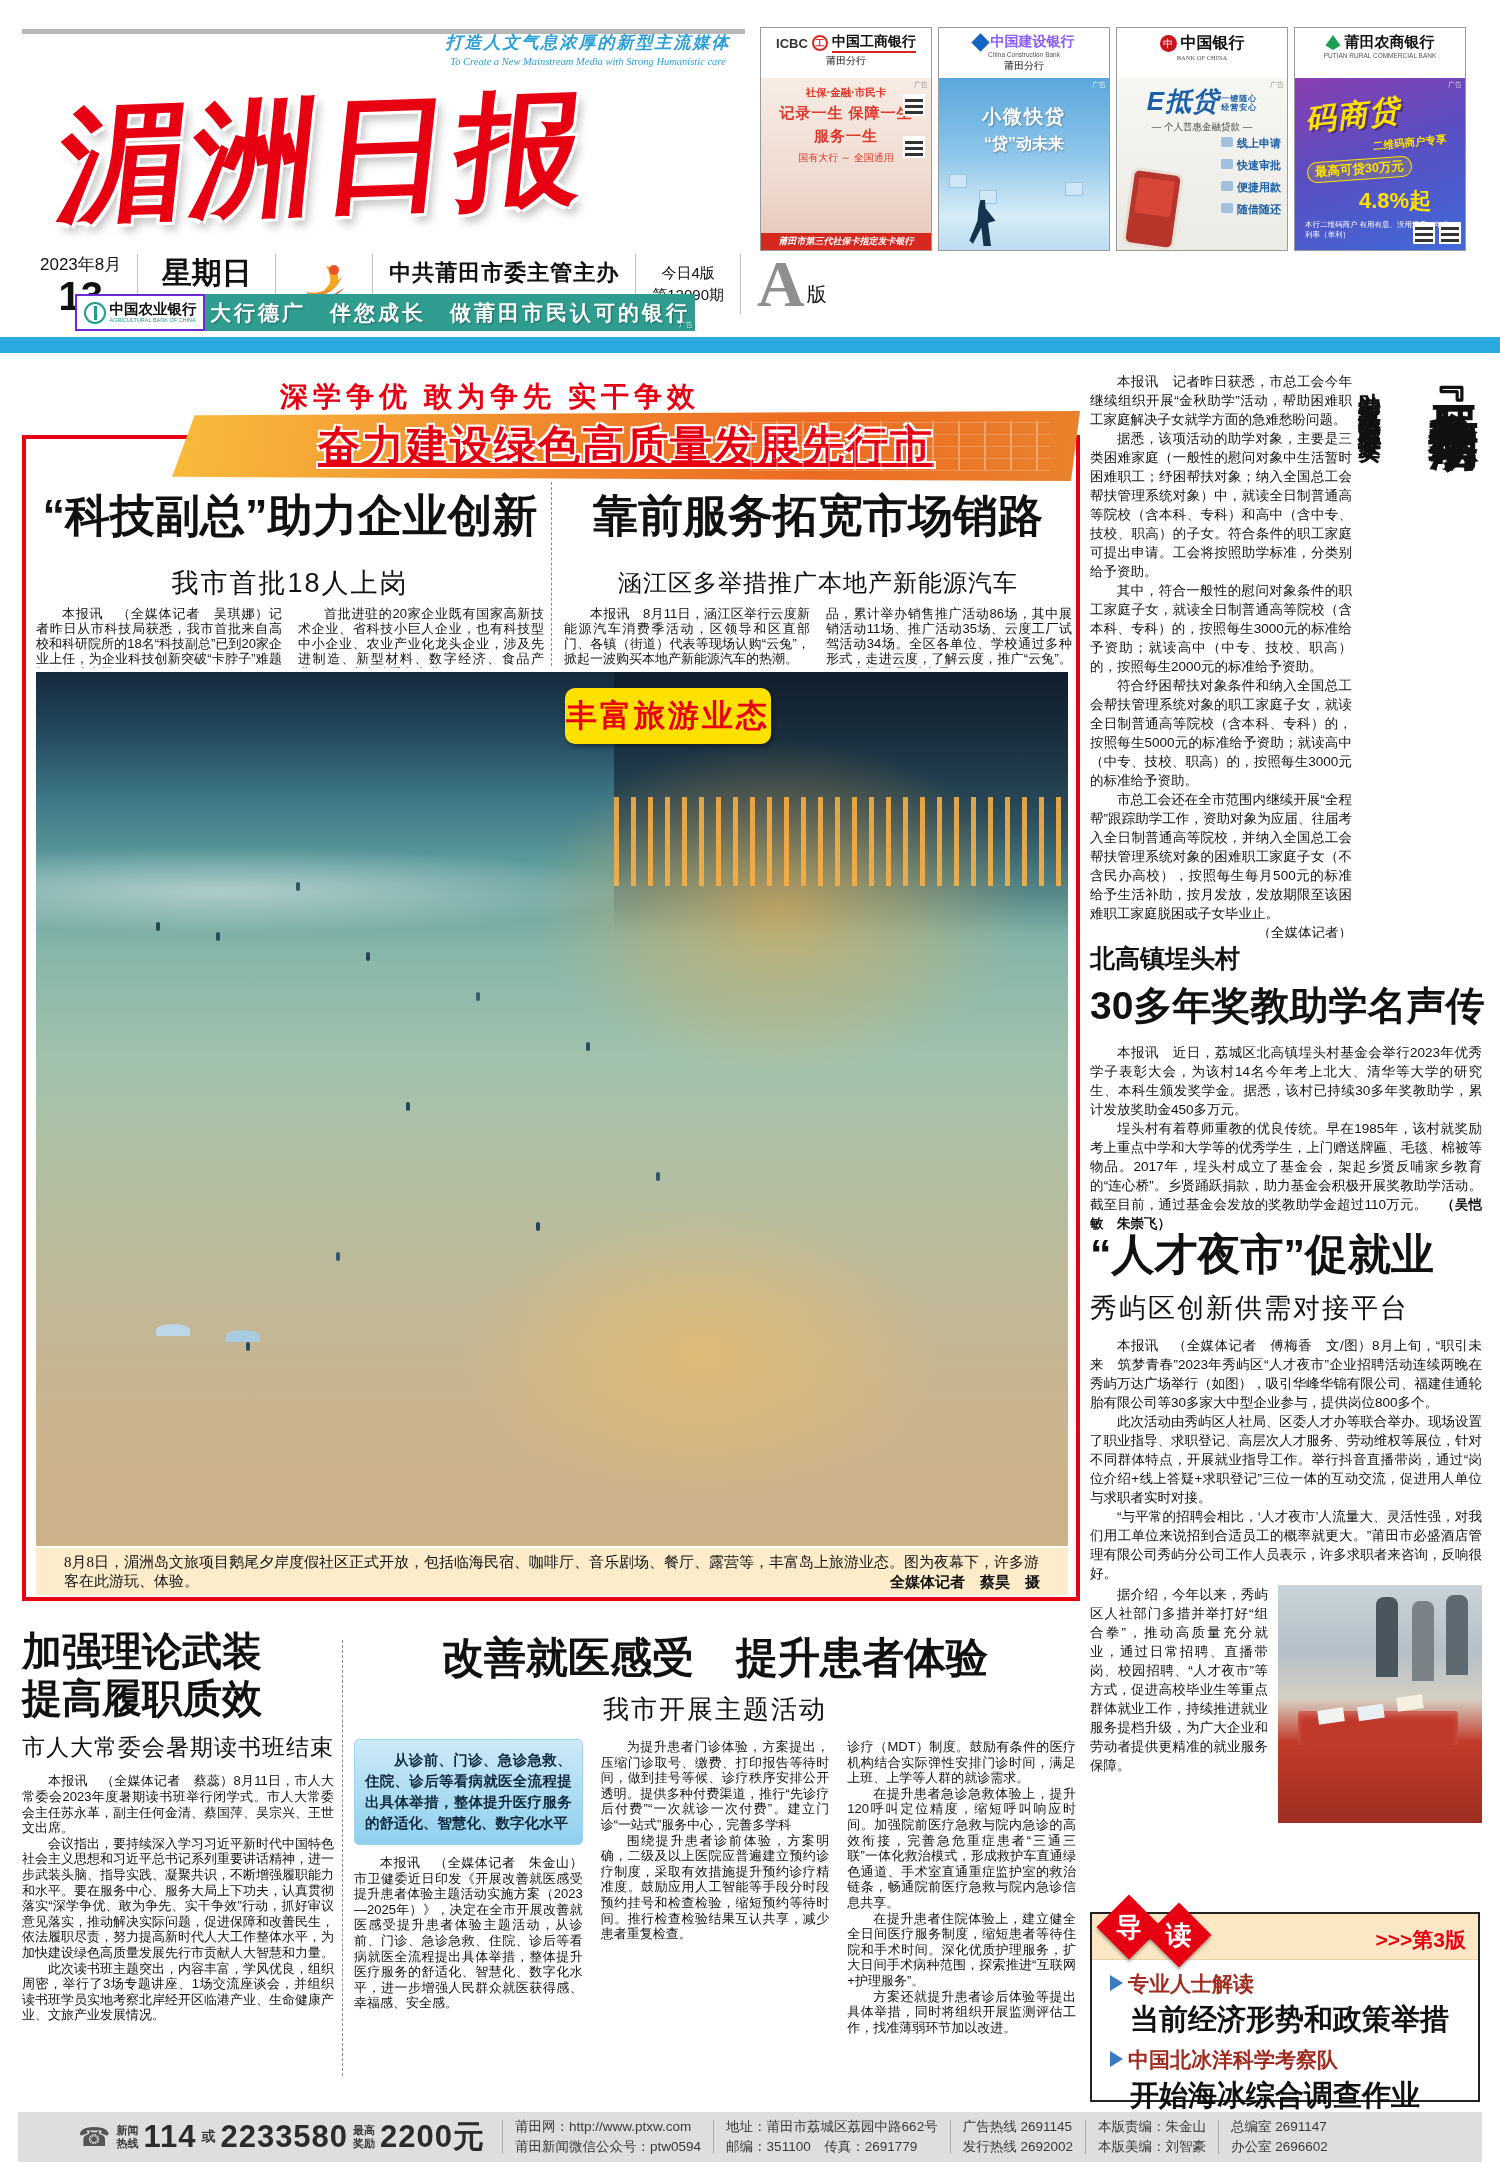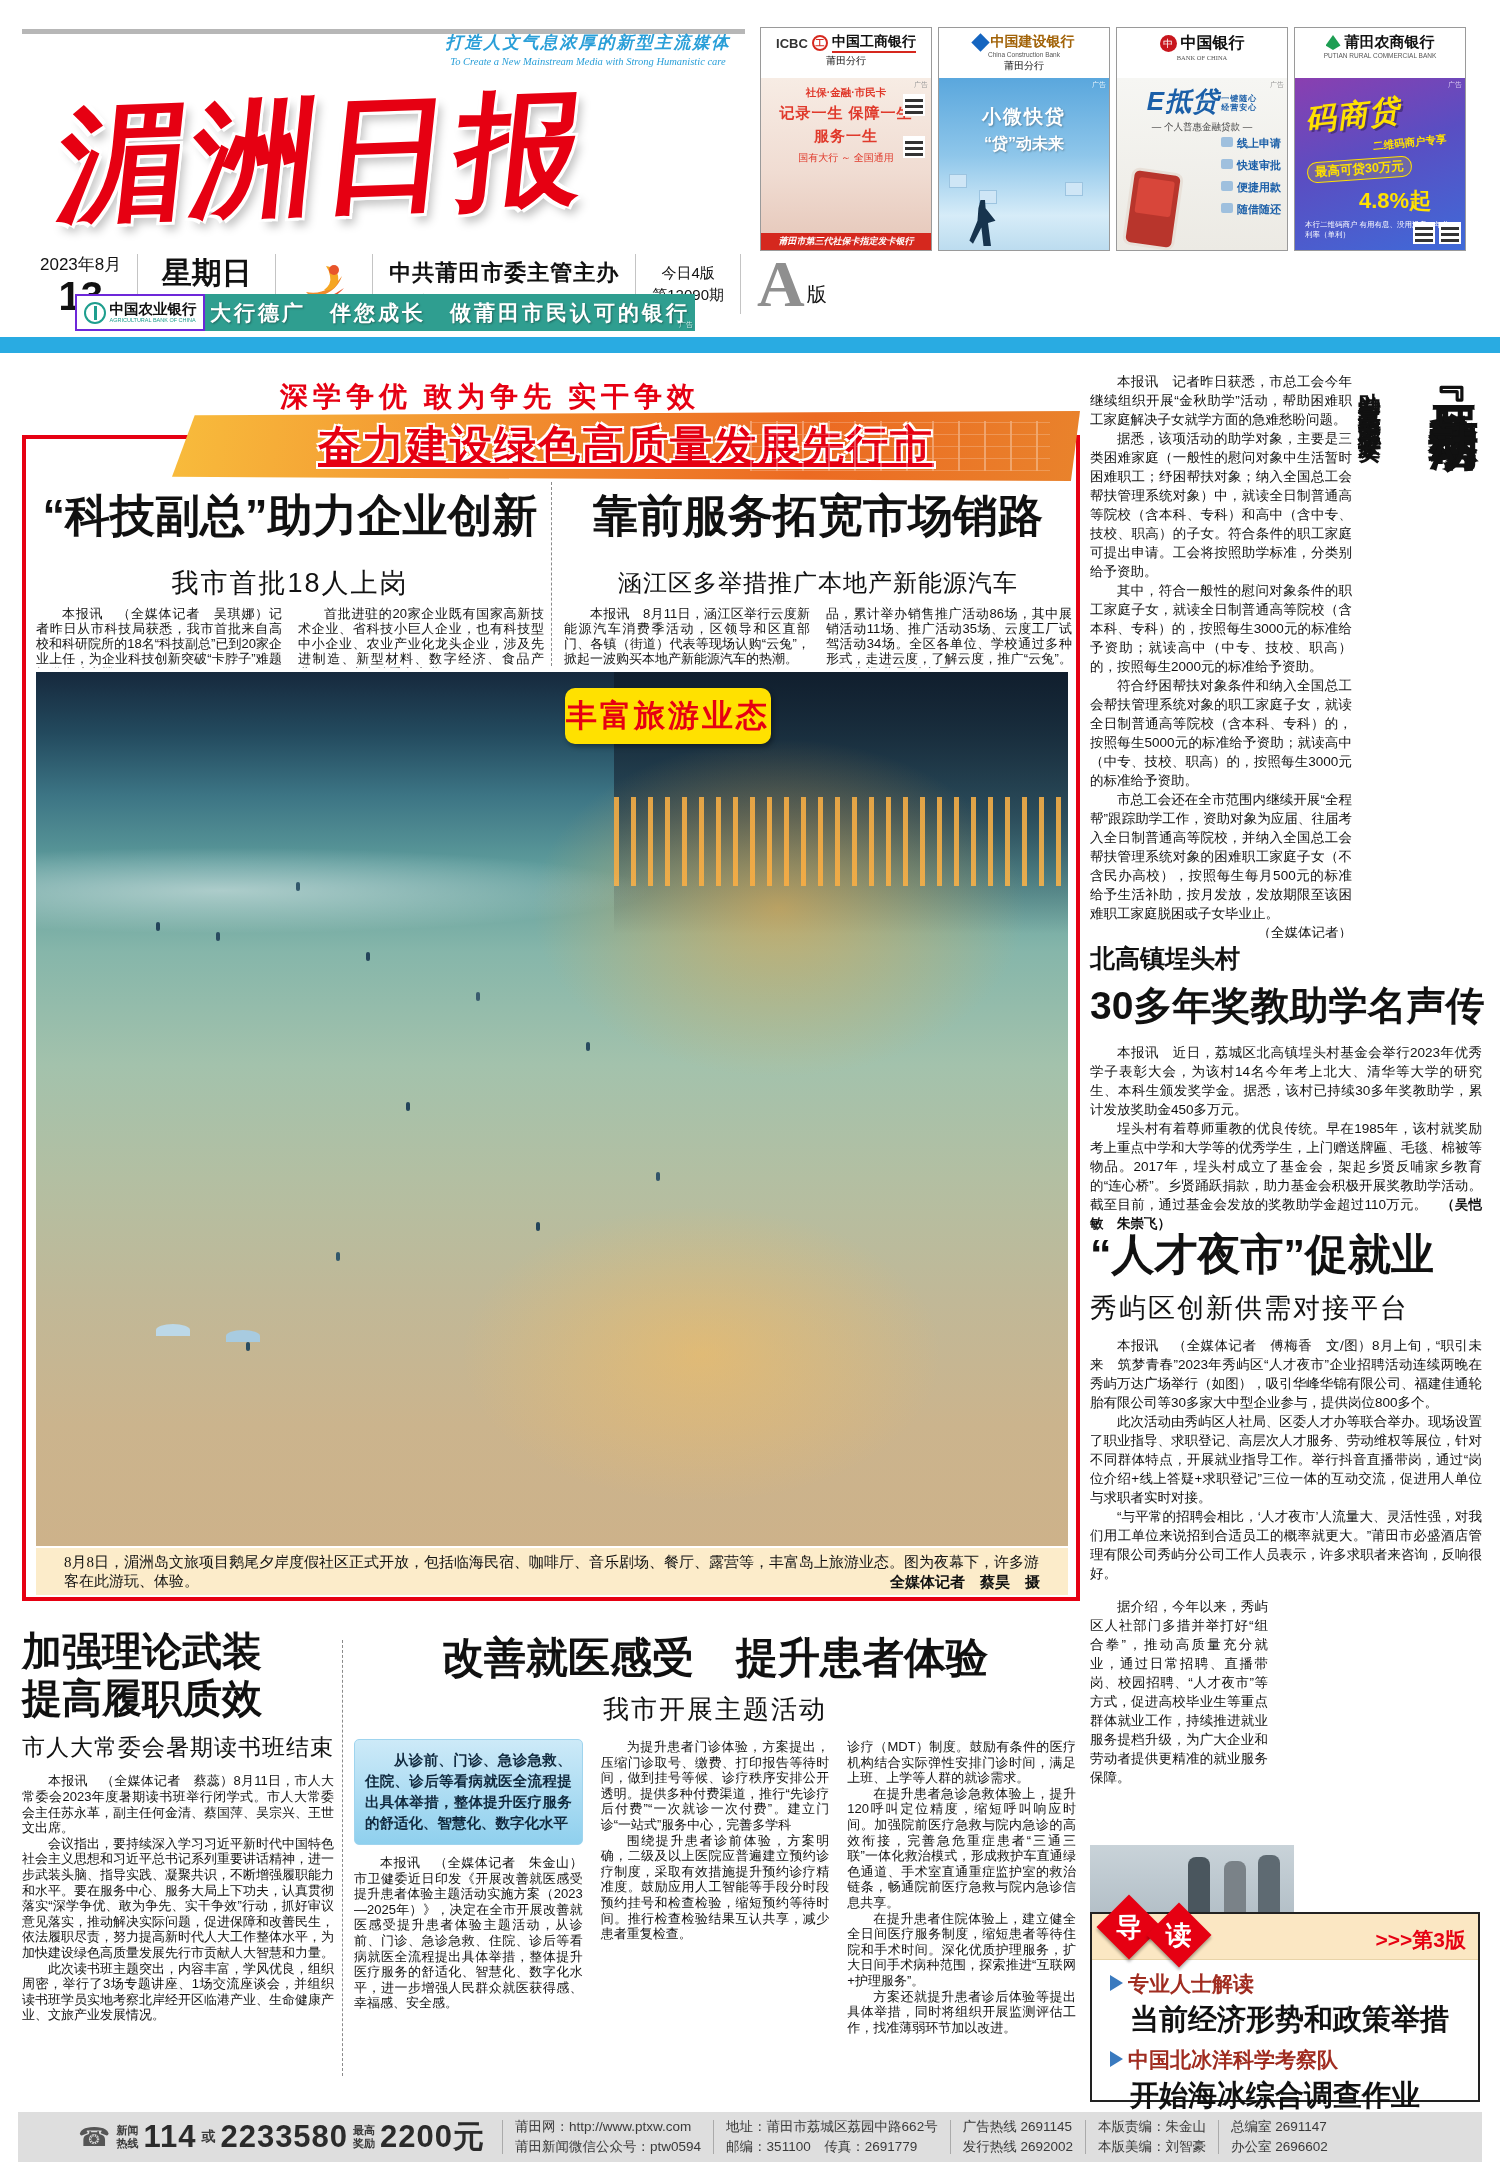--- a/index.html
+++ b/index.html
@@ -146,21 +146,21 @@
   .s1-head { position:absolute; right:-6px; top:0; height:578px; writing-mode:vertical-rl; font-size:50px; font-weight:900; letter-spacing:2px; }
   .sig { text-align:right; }
   .s2 { left:1090px; top:942px; width:392px; }
   .s2-kicker { font-size:25px; font-weight:bold; font-family:"Liberation Serif",serif; }
   .s2-head { font-size:39px; font-weight:900; margin-top:4px; white-space:nowrap; }
   .s2-body { margin-top:10px; font-size:13.5px; line-height:19px; text-align:justify; }
   .s3 { left:1090px; top:1226px; width:392px; }
   .s3-head { font-size:43px; font-weight:900; white-space:nowrap; }
   .s3-sub { font-size:27px; margin-top:6px; letter-spacing:2px; }
   .s3-body { margin-top:10px; font-size:13.5px; line-height:19px; text-align:justify; }
-  .s3-row { display:flex; gap:10px; margin-top:14px;flex-direction:column; }
+  .s3-row { display:flex; gap:10px; margin-top:2px; }
   .s3-cont { width:178px; font-size:13.5px; line-height:19px; text-align:justify; overflow:hidden; height:238px; }
   .rencai-photo { width:204px; height:238px; position:relative; overflow:hidden;
       background:linear-gradient(180deg,#c9d3d9 0%,#b4c0c8 28%,#d6cfc2 48%,#c23a2a 66%,#9e2f22 100%); }
   .rp-table { position:absolute; left:20px; bottom:78px; width:160px; height:34px; background:#c0392b; border-radius:3px;
       box-shadow:inset 0 4px 6px rgba(255,255,255,.25); }
   .rp-paper { position:absolute; left:40px; bottom:100px; width:26px; height:14px; background:#f2f2ee; transform:rotate(-8deg);
       box-shadow:40px 2px 0 #e8f0f4,80px -2px 0 #f5f0e0; }
   .rp-person { position:absolute; right:14px; top:10px; width:22px; height:80px; background:#5e6a72; border-radius:8px 8px 0 0;
       box-shadow:-34px 6px 0 #7a8288,-70px 2px 0 #4a565e; }
 
@@ -277,21 +277,21 @@
     <span class="qr" style="right:6px; top:16px"></span>
     <span class="qr" style="right:6px; top:58px"></span>
     <div class="ad1-bar">莆田市第三代社保卡指定发卡银行</div>
   </div>
 </div>
 
 <div class="abs ad" style="left:938px">
   <div class="ad-head">
     <div class="ad-bankrow">
       <span class="ccb-mark"></span>
-      <span class="ad-bank" style="color:#a16207">中国建设银行</span>
+      <span class="ad-bank" style="color:#8b5cf6">中国建设银行</span>
     </div>
     <div class="ad-en">China Construction Bank</div>
     <div class="ad-branch">莆田分行</div>
   </div>
   <div class="ad-body ad2-body">
     <span class="ad-tag" style="color:#e8f4fb">广告</span>
     <div class="ad2-l1">小微快贷</div>
     <div class="ad2-l2">“贷”动未来</div>
     <span class="cube" style="left:10px; top:96px"></span>
     <span class="cube" style="left:40px; top:112px"></span>

